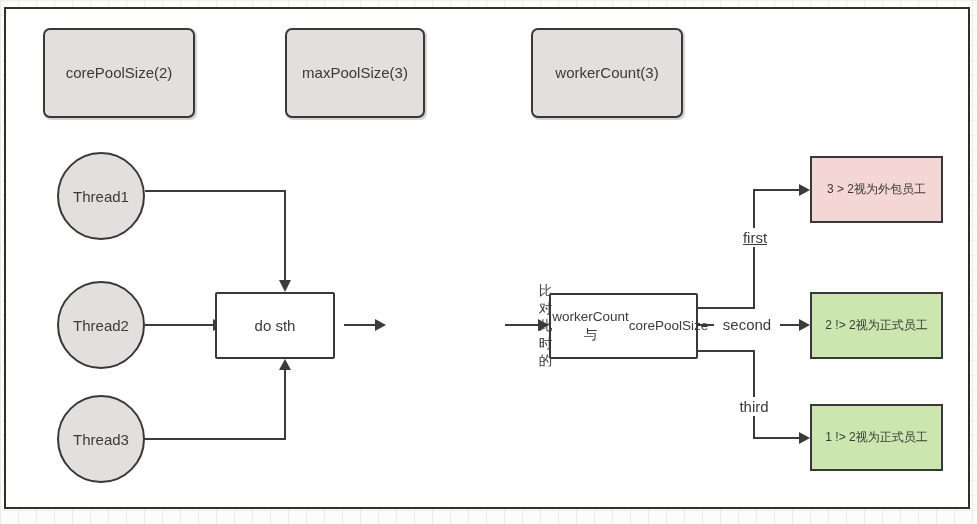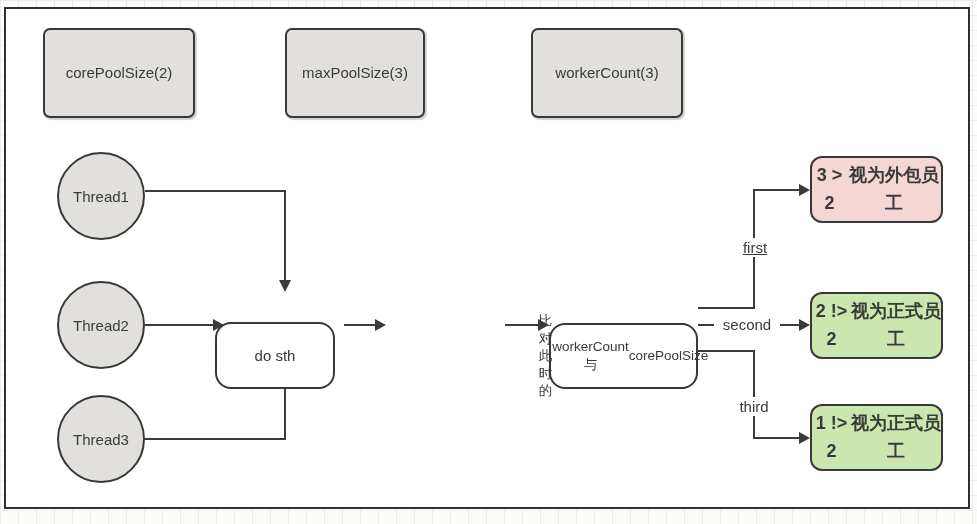--- a/index.html
+++ b/index.html
@@ -53,33 +53,31 @@
     background: #e2e0dd;
     border: 2px solid #383838;
     border-radius: 50%;
     font-size: 15px;
     line-height: 1.4;
   }
 
   .flowbox {
     background: #ffffff;
     border: 2px solid #383838;
-    border-radius: 16px;
+    border-radius: 2px;
     font-size: 15px;
-    margin-top: 30px;
   }
 
   .compare { font-size: 13.5px; line-height: 1.3; }
 
   .result {
     border: 2px solid #383838;
-    border-radius: 12px;
-    font-size: 18px;
+    border-radius: 0;
+    font-size: 12px;
     line-height: 1.55;
-    font-weight: bold;
   }
   .result-pink  { background: #f4d6d4; }
   .result-green { background: #cbe7af; }
 
   .blabel {
     position: absolute;
     z-index: 4;
     background: #ffffff;
     font-size: 15px;
     text-align: center;
@@ -154,21 +152,21 @@
 
   <div class="node flowbox" style="left:215px; top:292px; width:120px; height:67px;">
     <div>do sth</div>
   </div>
   <div class="node flowbox compare" style="left:549px; top:293px; width:149px; height:66px;">
     <div>比对此时的</div>
     <div>workerCount与</div>
     <div>corePoolSize</div>
   </div>
 
-  <div class="blabel" style="left:732px; top:238px; width:46px;text-decoration:underline;">first</div>
+  <div class="blabel" style="left:732px; top:228px; width:46px;text-decoration:underline;">first</div>
   <div class="blabel" style="left:714px; top:315px; width:66px;">second</div>
   <div class="blabel" style="left:730px; top:397px; width:48px;">third</div>
 
   <div class="node result result-pink" style="left:810px; top:156px; width:133px; height:67px;">
     <div>3 &gt; 2</div>
     <div>视为外包员工</div>
   </div>
   <div class="node result result-green" style="left:810px; top:292px; width:133px; height:67px;">
     <div>2 !&gt; 2</div>
     <div>视为正式员工</div>

